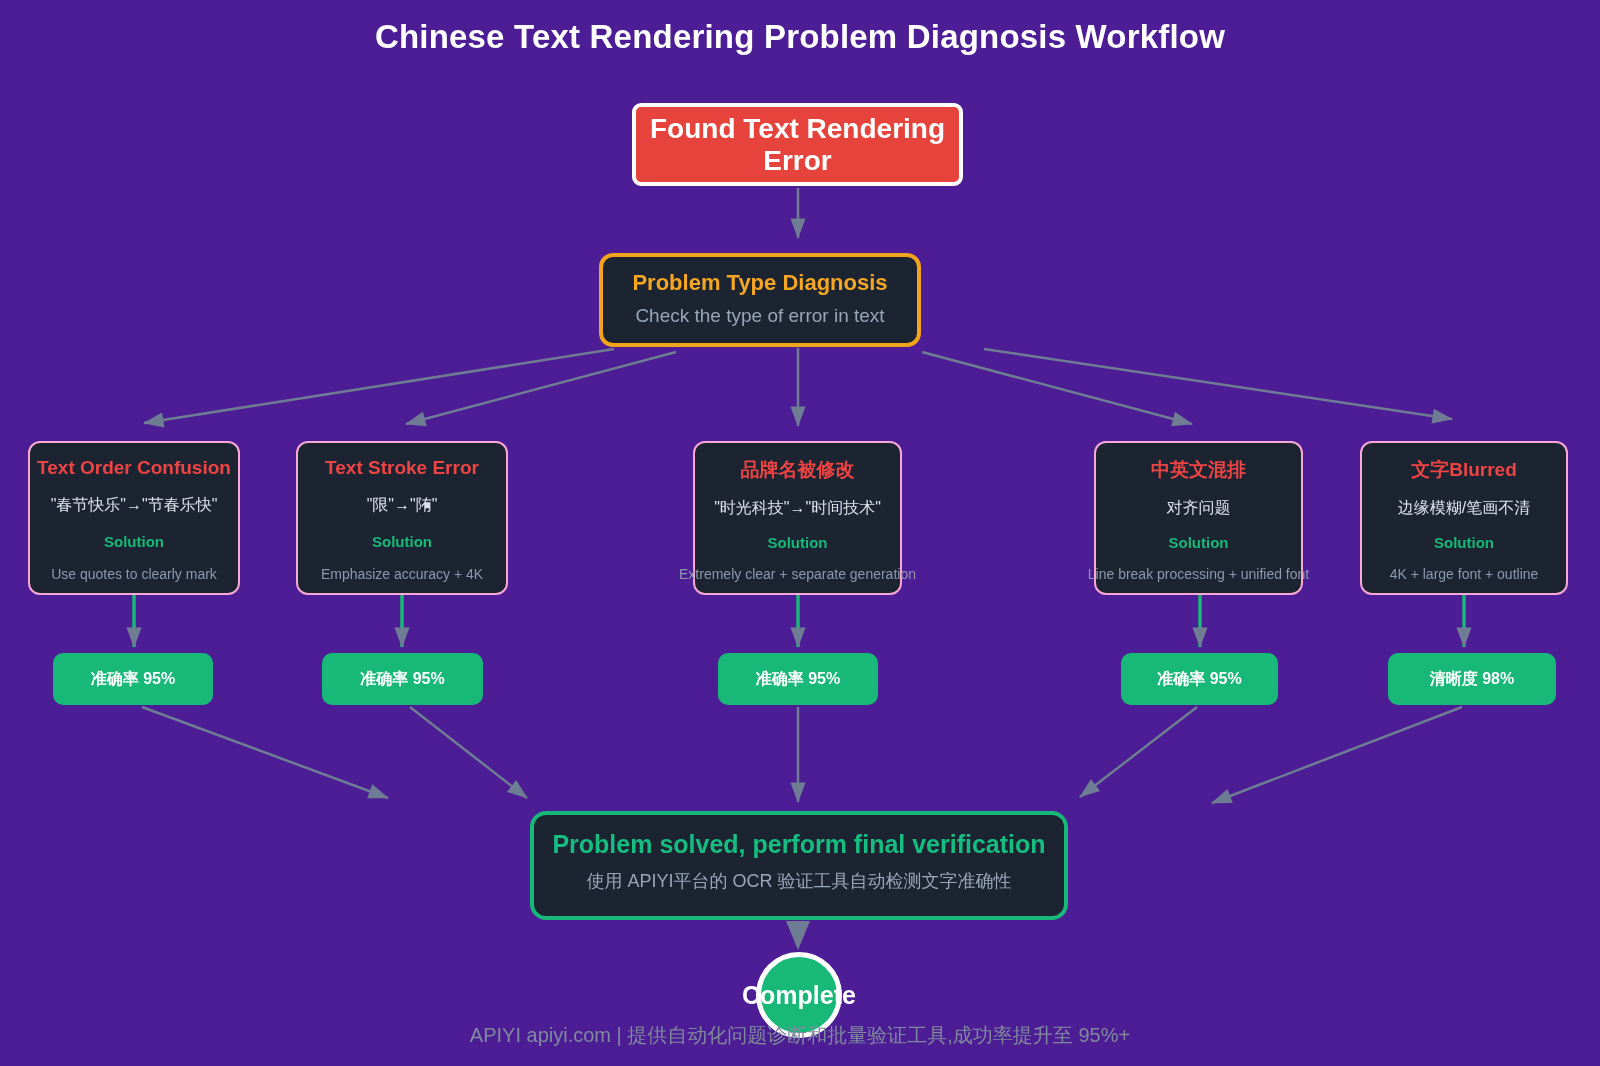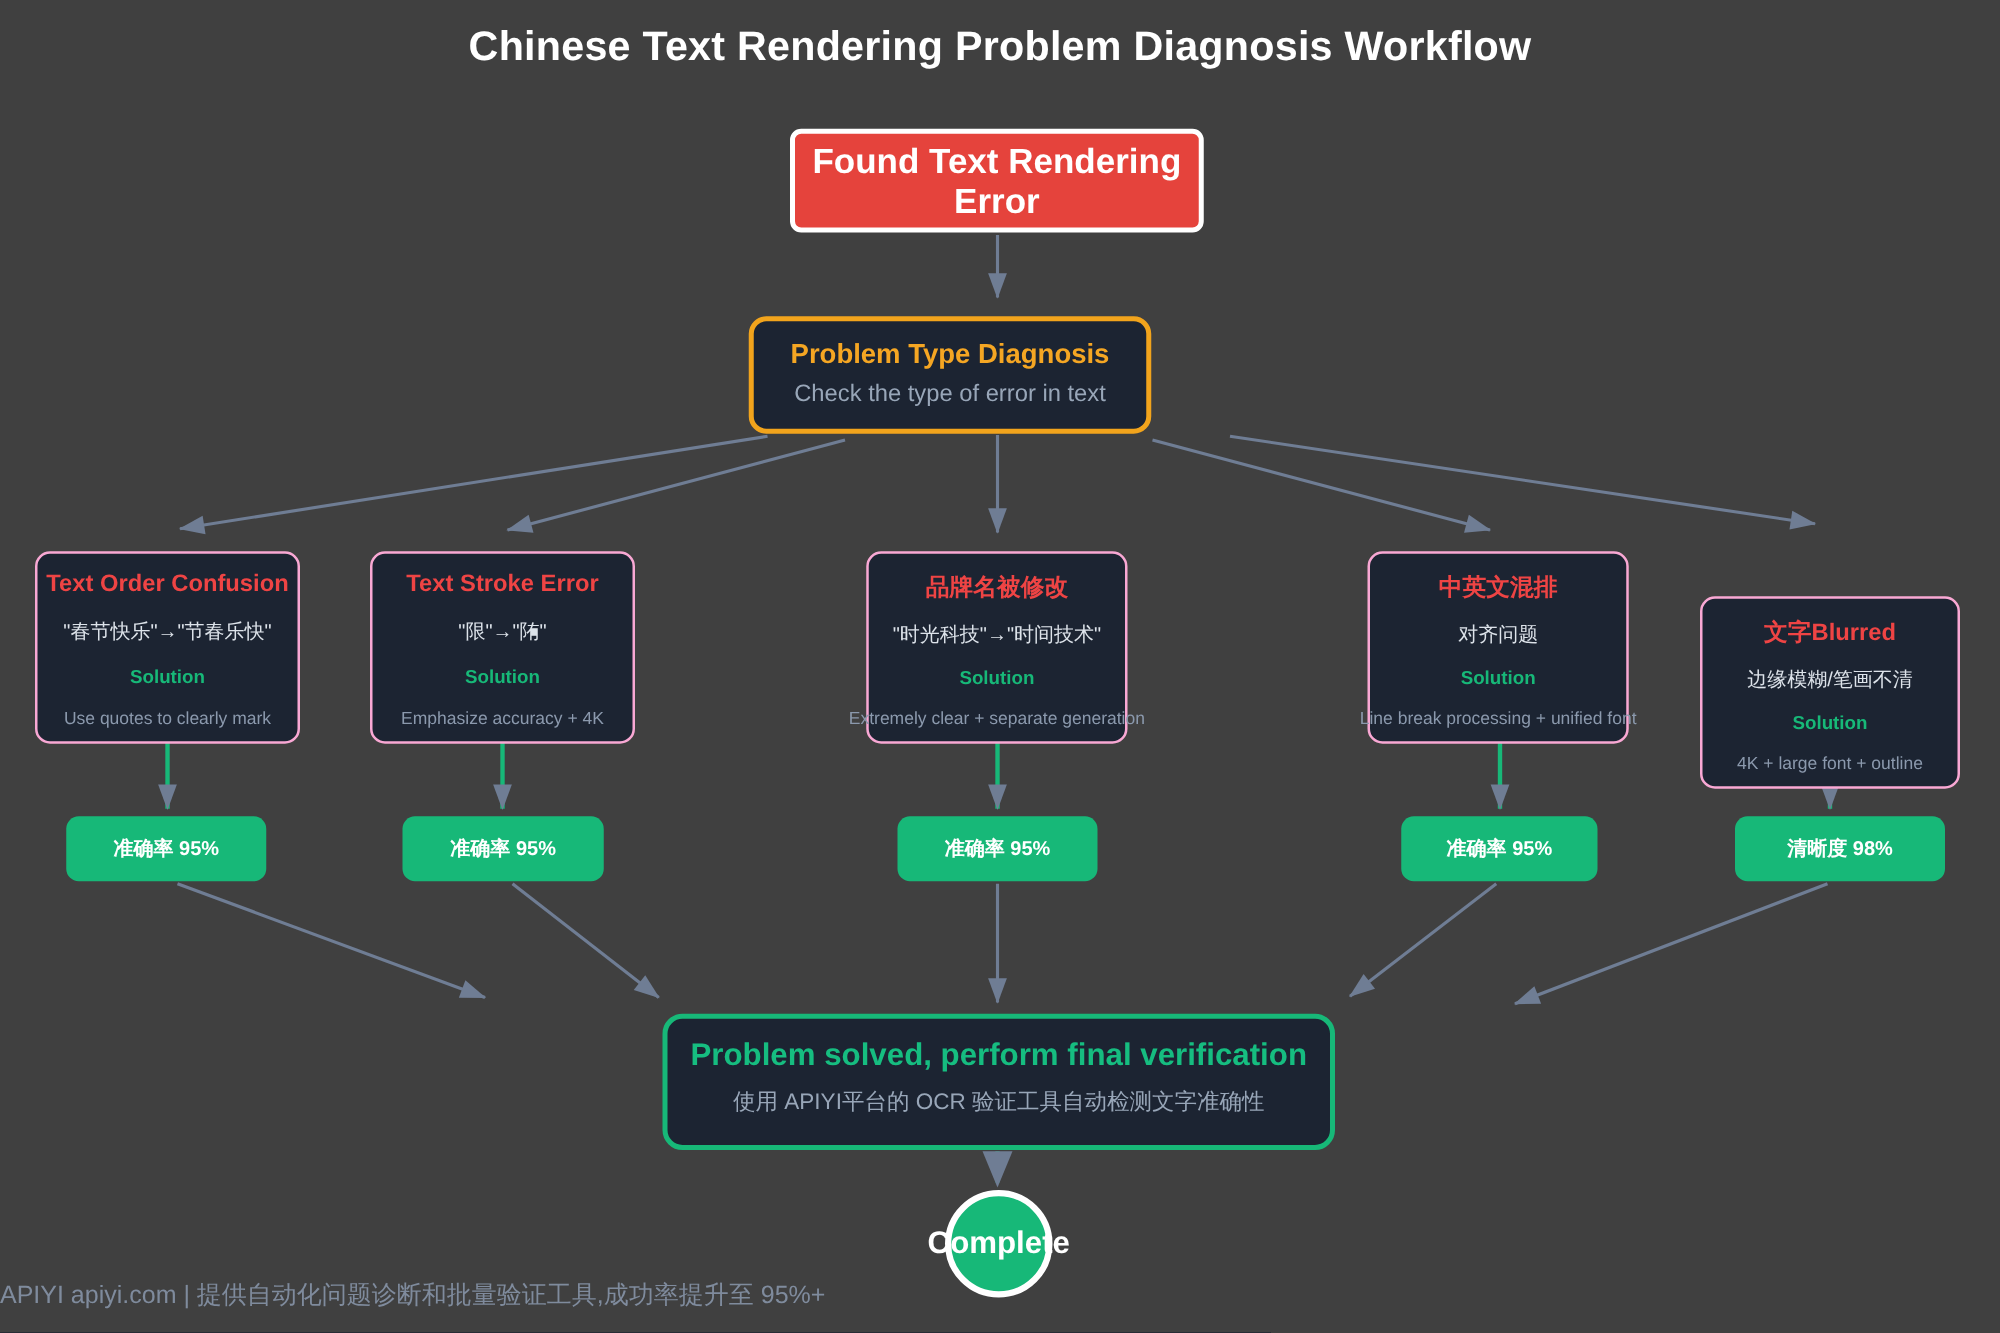--- a/index.html
+++ b/index.html
@@ -1,17 +1,17 @@
 <!DOCTYPE html>
 <html><head>
 <meta charset="utf-8">
 <style>
   html,body{margin:0;padding:0;background:#161d2c;}
   .stage{
-    position:relative;width:1600px;height:1066px;background:#404040;
+    position:relative;width:1600px;height:1066px;background:#4c1d95;
     font-family:"Liberation Sans","DejaVu Sans",sans-serif;overflow:hidden;
   }
   .arrows{position:absolute;left:0;top:0;}
   .page-title{
     position:absolute;top:18px;left:0;width:1600px;margin:0;text-align:center;
     font-size:33px;font-weight:bold;color:#ffffff;letter-spacing:.2px;
   }
   .node{position:absolute;box-sizing:border-box;text-align:center;}
   
   .start{
@@ -30,21 +30,21 @@
   
   .branch{
     top:441px;height:154px;background:#1c2432;border:2px solid #f9a8d4;border-radius:12px;
     display:flex;flex-direction:column;justify-content:space-between;align-items:center;
     padding:14px 0 11px;overflow:visible;
   }
   .b1{left:28px;width:212px;}
   .b2{left:296px;width:212px;}
   .b3{left:693px;width:209px;}
   .b4{left:1094px;width:209px;}
-  .b5{left:1360px;width:208px;margin-top:36px;}
+  .b5{left:1360px;width:208px;}
   .branch-title{font-size:19px;font-weight:bold;color:#ef4444;white-space:nowrap;}
   .branch-example{font-size:16px;color:#dde3ea;white-space:nowrap;}
   .branch-sol{font-size:15px;font-weight:bold;color:#17b878;}
   .branch-detail{font-size:14px;color:#8b99ad;white-space:nowrap;}
   
   .result{
     top:653px;height:52px;background:#17b878;border-radius:10px;
     display:flex;align-items:center;justify-content:center;
     font-size:16px;font-weight:bold;color:#ffffff;white-space:nowrap;
   }
@@ -64,21 +64,21 @@
   .complete{
     left:756px;top:952px;width:86px;height:86px;border-radius:50%;
     background:#17b878;border:5px solid #ffffff;
   }
   .complete-label{
     position:absolute;top:50%;left:50%;transform:translate(-50%,-50%);
     font-size:25px;font-weight:bold;color:#ffffff;white-space:nowrap;
   }
   
   .footer{
-    position:absolute;top:1022px;left:0;width:1600px;text-align:left;
+    position:absolute;top:1022px;left:0;width:1600px;text-align:center;
     font-size:20px;color:#7f8b9d;
   }
 </style>
 </head>
 <body>
 
 <div class="stage">
 
   <svg class="arrows" width="1600" height="1066" viewBox="0 0 1600 1066">
     <defs>

